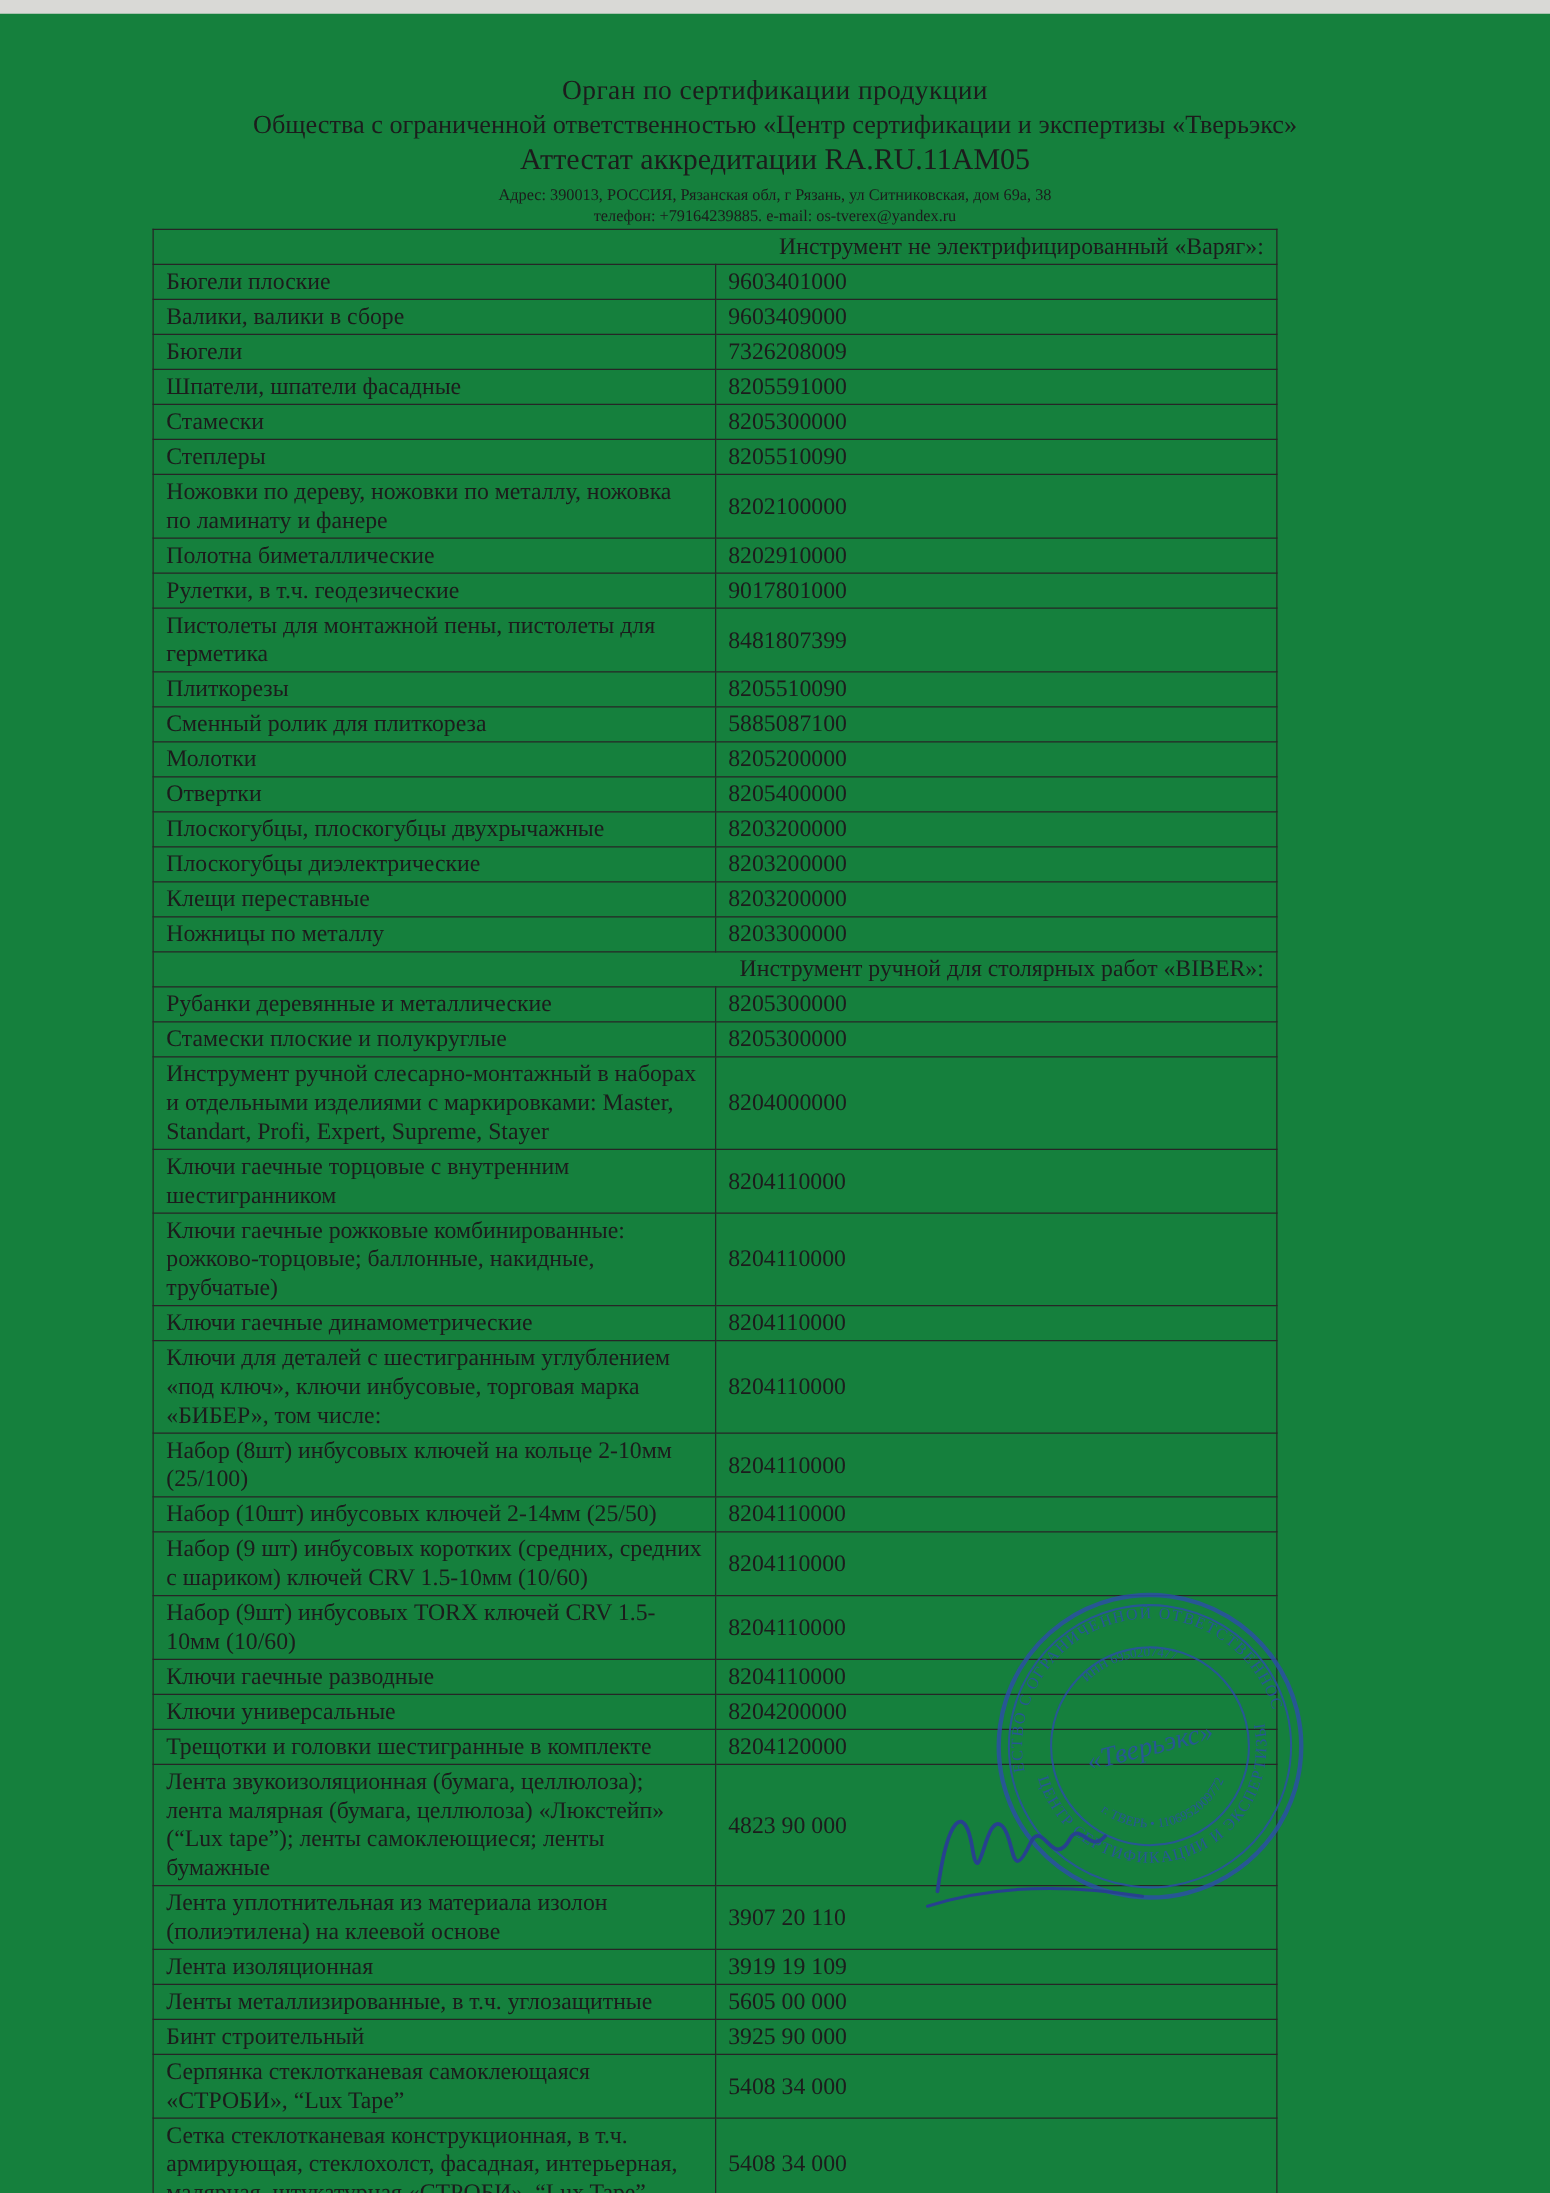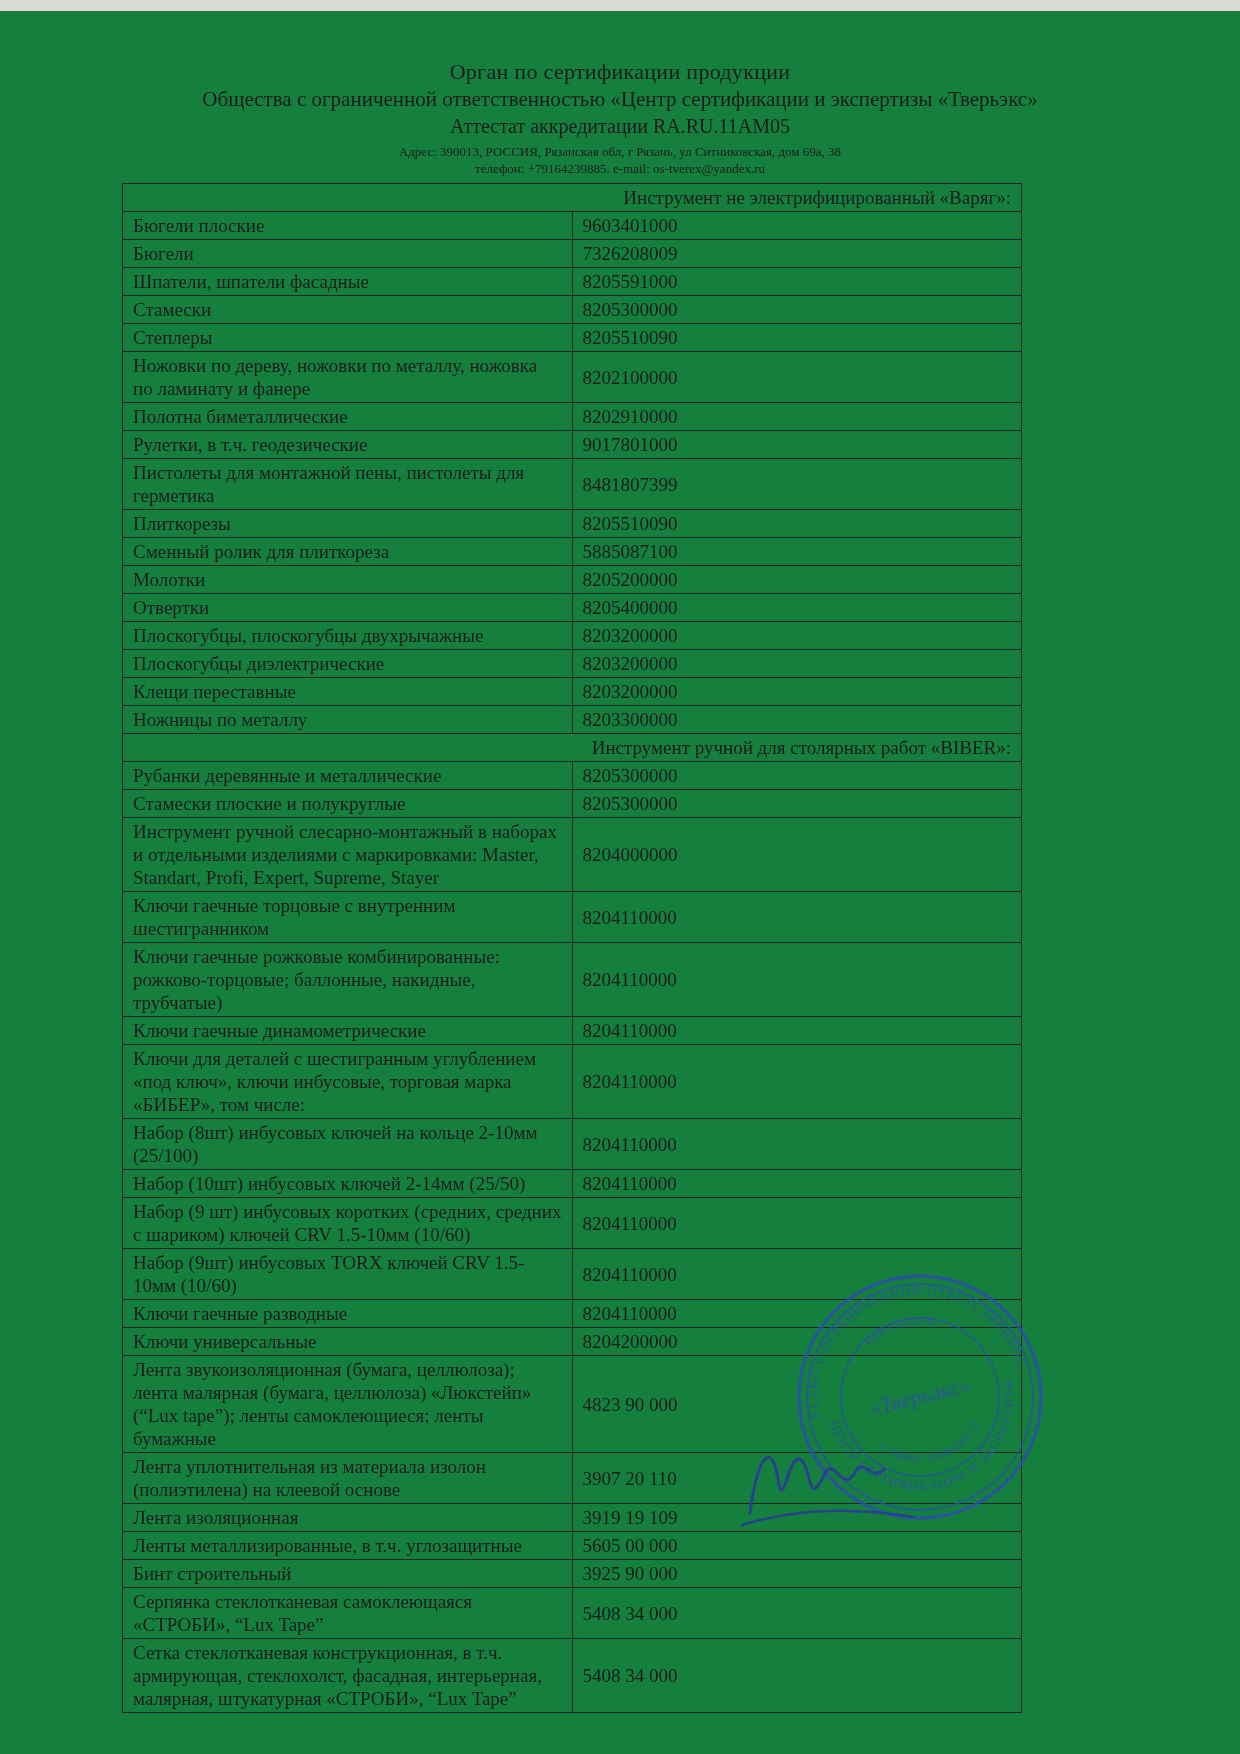--- a/index.html
+++ b/index.html
@@ -12,21 +12,21 @@
     color:#1c1c1c;
     overflow:hidden;
   }
   .doc-header{
     position:absolute;
     left:0; right:0; top:48px;
     text-align:center;
   }
   .doc-header .h1{font-size:22px;letter-spacing:.3px;}
   .doc-header .h2{font-size:21px;margin-top:2px;}
-  .doc-header .h3{font-size:20px;margin-top:3px;}
+  .doc-header .h3{font-size:24px;margin-top:3px;}
   .doc-header .addr{font-size:13px;margin-top:6px;}
   .doc-header .contact{font-size:13px;margin-top:1px;}
   table.products{
     position:absolute;
     left:122px; top:172px;
     width:900px;
     border-collapse:collapse;
     table-layout:fixed;
   }
   table.products td{
@@ -73,20 +73,24 @@
   <table class="products">
     <tbody>
         <tr>
           <td colspan="2" class="label section">Инструмент не электрифицированный «Варяг»:</td>
         </tr>
         <tr>
           <td class="label">Бюгели плоские</td>
           <td class="code">9603401000</td>
         </tr>
         <tr>
+          <td class="label">Валики, валики в сборе</td>
+          <td class="code">9603409000</td>
+        </tr>
+        <tr>
           <td class="label">Бюгели</td>
           <td class="code">7326208009</td>
         </tr>
         <tr>
           <td class="label">Шпатели, шпатели фасадные</td>
           <td class="code">8205591000</td>
         </tr>
         <tr>
           <td class="label">Стамески</td>
           <td class="code">8205300000</td>
@@ -190,20 +194,24 @@
           <td class="label">Набор (9шт) инбусовых TORX ключей CRV 1.5-10мм (10/60)</td>
           <td class="code">8204110000</td>
         </tr>
         <tr>
           <td class="label">Ключи гаечные разводные</td>
           <td class="code">8204110000</td>
         </tr>
         <tr>
           <td class="label">Ключи универсальные</td>
           <td class="code">8204200000</td>
+        </tr>
+        <tr>
+          <td class="label">Трещотки и головки шестигранные в комплекте</td>
+          <td class="code">8204120000</td>
         </tr>
         <tr>
           <td class="label">Лента звукоизоляционная (бумага, целлюлоза); лента малярная (бумага, целлюлоза) «Люкстейп» (“Lux tape”); ленты самоклеющиеся; ленты бумажные</td>
           <td class="code">4823 90 000</td>
         </tr>
         <tr>
           <td class="label">Лента уплотнительная из материала изолон (полиэтилена) на клеевой основе</td>
           <td class="code">3907 20 110</td>
         </tr>
         <tr>

